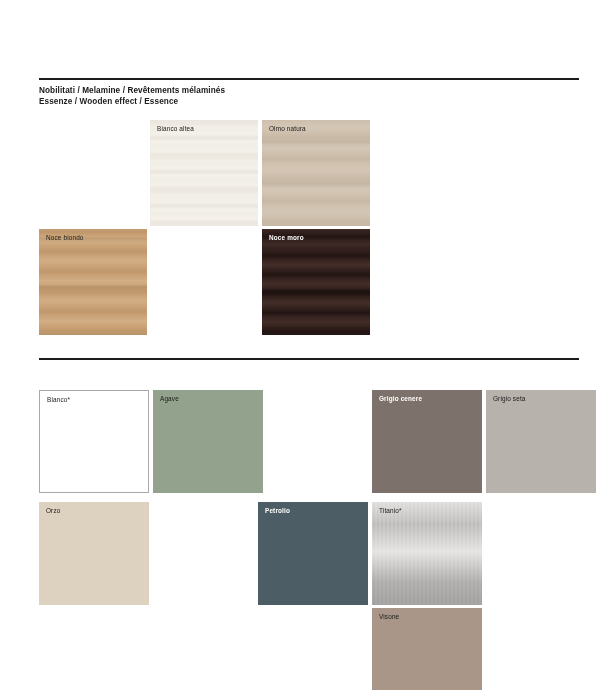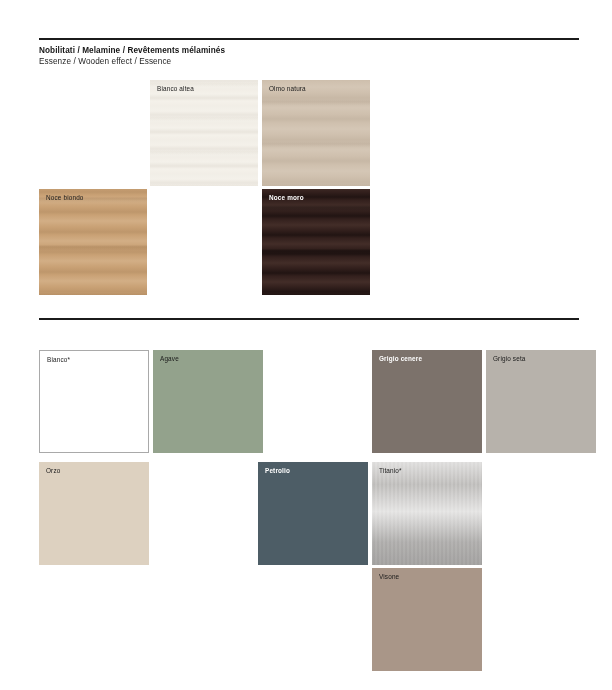--- a/index.html
+++ b/index.html
@@ -10,20 +10,21 @@
     background: #ffffff;
     font-family: "Liberation Sans", sans-serif;
     overflow: hidden;
   }
 
   .page {
     position: relative;
     width: 612px;
     height: 506px;
     background: #ffffff;
+    margin-top: 40px;
   }
 
   
   .section-head {
     position: absolute;
     left: 39px;
     width: 540px;
   }
   .rule {
     width: 100%;
@@ -34,21 +35,21 @@
     font-size: 8.2px;
     font-weight: bold;
     color: #151515;
     letter-spacing: 0.1px;
     margin-top: 5px;
     line-height: 11px;
     white-space: nowrap;
   }
   .title-sub {
     font-size: 8.2px;
-    font-weight: normal;
+    font-weight: bold;
     color: #1d1d1d;
     letter-spacing: 0.1px;
     line-height: 11px;
     white-space: nowrap;
   }
 
   
   .grid {
     position: absolute;
     left: 39px;

